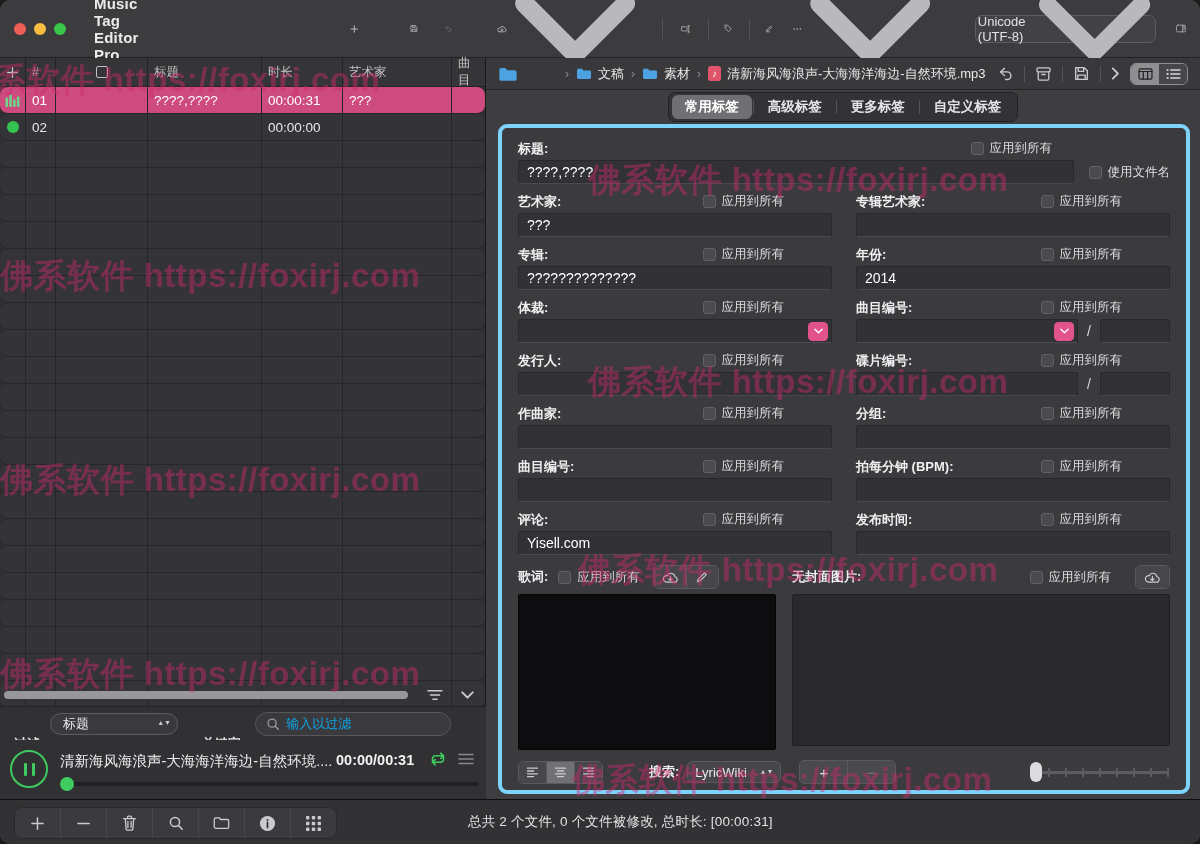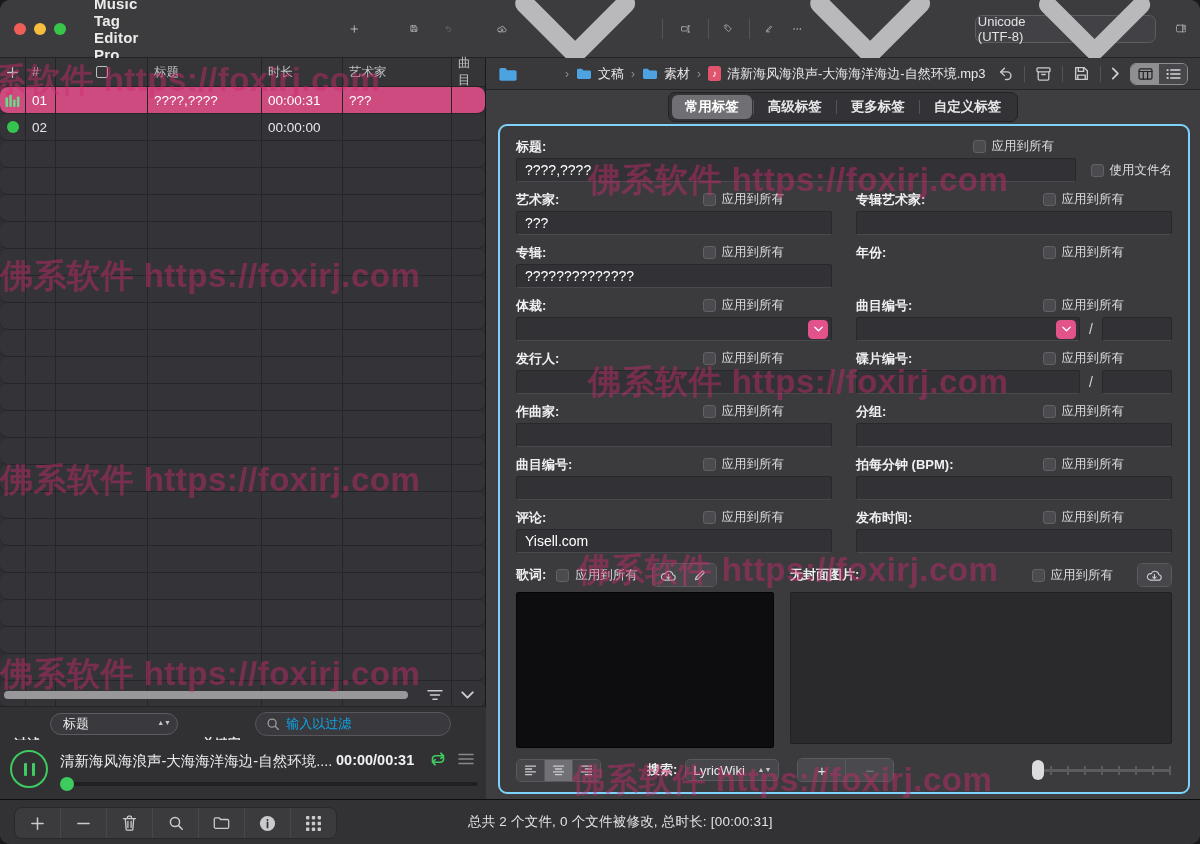--- a/index.html
+++ b/index.html
@@ -78,21 +78,21 @@
   .seg2 .sc.on{background:#8f8f92;color:#232325;}
 
   
   .tabs-row{position:absolute;left:0;top:32px;right:0;height:34px;display:flex;align-items:center;justify-content:center;}
   .tabwrap{display:flex;align-items:center;background:#333337;border:1px solid #222225;border-radius:7px;padding:2px 3px;}
   .tab{padding:3px 13px;font-size:13.5px;font-weight:700;color:#e6e6e8;border-radius:6px;white-space:nowrap;}
   .tab.sel{background:#707074;color:#fff;}
   .tabsep{width:1px;height:14px;background:#545458;margin:0 1px;}
 
   
-  .panel{position:absolute;left:12px;right:10px;top:66px;bottom:6px;background:#3b3b3e;border:2px solid #7dd3fc;border-radius:9px;padding:12px 16px;box-sizing:border-box;overflow:hidden;}
+  .panel{position:absolute;left:12px;right:10px;top:66px;bottom:6px;background:#3b3b3e;border:4px solid #7dd3fc;border-radius:9px;padding:12px 16px;box-sizing:border-box;overflow:hidden;}
   .fhead{display:flex;align-items:center;height:17px;margin-bottom:3px;}
   .flbl{font-size:13px;font-weight:700;color:#f0f0f2;white-space:nowrap;}
   .cbwrap{display:flex;align-items:center;gap:6px;}
   .cb{width:13px;height:13px;background:#4b4b4f;border:1px solid #626266;border-radius:3px;box-sizing:border-box;}
   .cblbl{font-size:12.5px;color:#dedee0;white-space:nowrap;}
   .tfield{height:24px;background:#323236;border:1px solid #28282b;border-bottom-color:#4a4a4e;border-radius:2.5px;display:flex;align-items:center;padding:0 8px;font-size:14px;color:#fff;box-sizing:border-box;}
   .combo-btn{margin-left:auto;width:20px;height:19px;background:#e2538c;border-radius:4.5px;display:flex;align-items:center;justify-content:center;color:#fff;margin-right:-5px;}
   .fgrid{display:grid;grid-template-columns:1fr 1fr;column-gap:24px;}
   .field{margin-bottom:9px;}
   .pairline{display:flex;align-items:center;gap:9px;}
@@ -684,20 +684,23 @@
             </div>
         </div>
         <div class="field">
           <div class="fhead">
             <span class="flbl">年份:</span>
             <span class="cbwrap mr-auto mr48">
                 <span class="cb"></span>
                 <span class="cblbl">应用到所有</span>
               </span>
           </div>
+          <div class="tfield">
+              <span>2014</span>
+            </div>
         </div>
 
         <div class="field">
           <div class="fhead">
             <span class="flbl">体裁:</span>
             <span class="cbwrap mr-auto mr48">
                 <span class="cb"></span>
                 <span class="cblbl">应用到所有</span>
               </span>
           </div>

